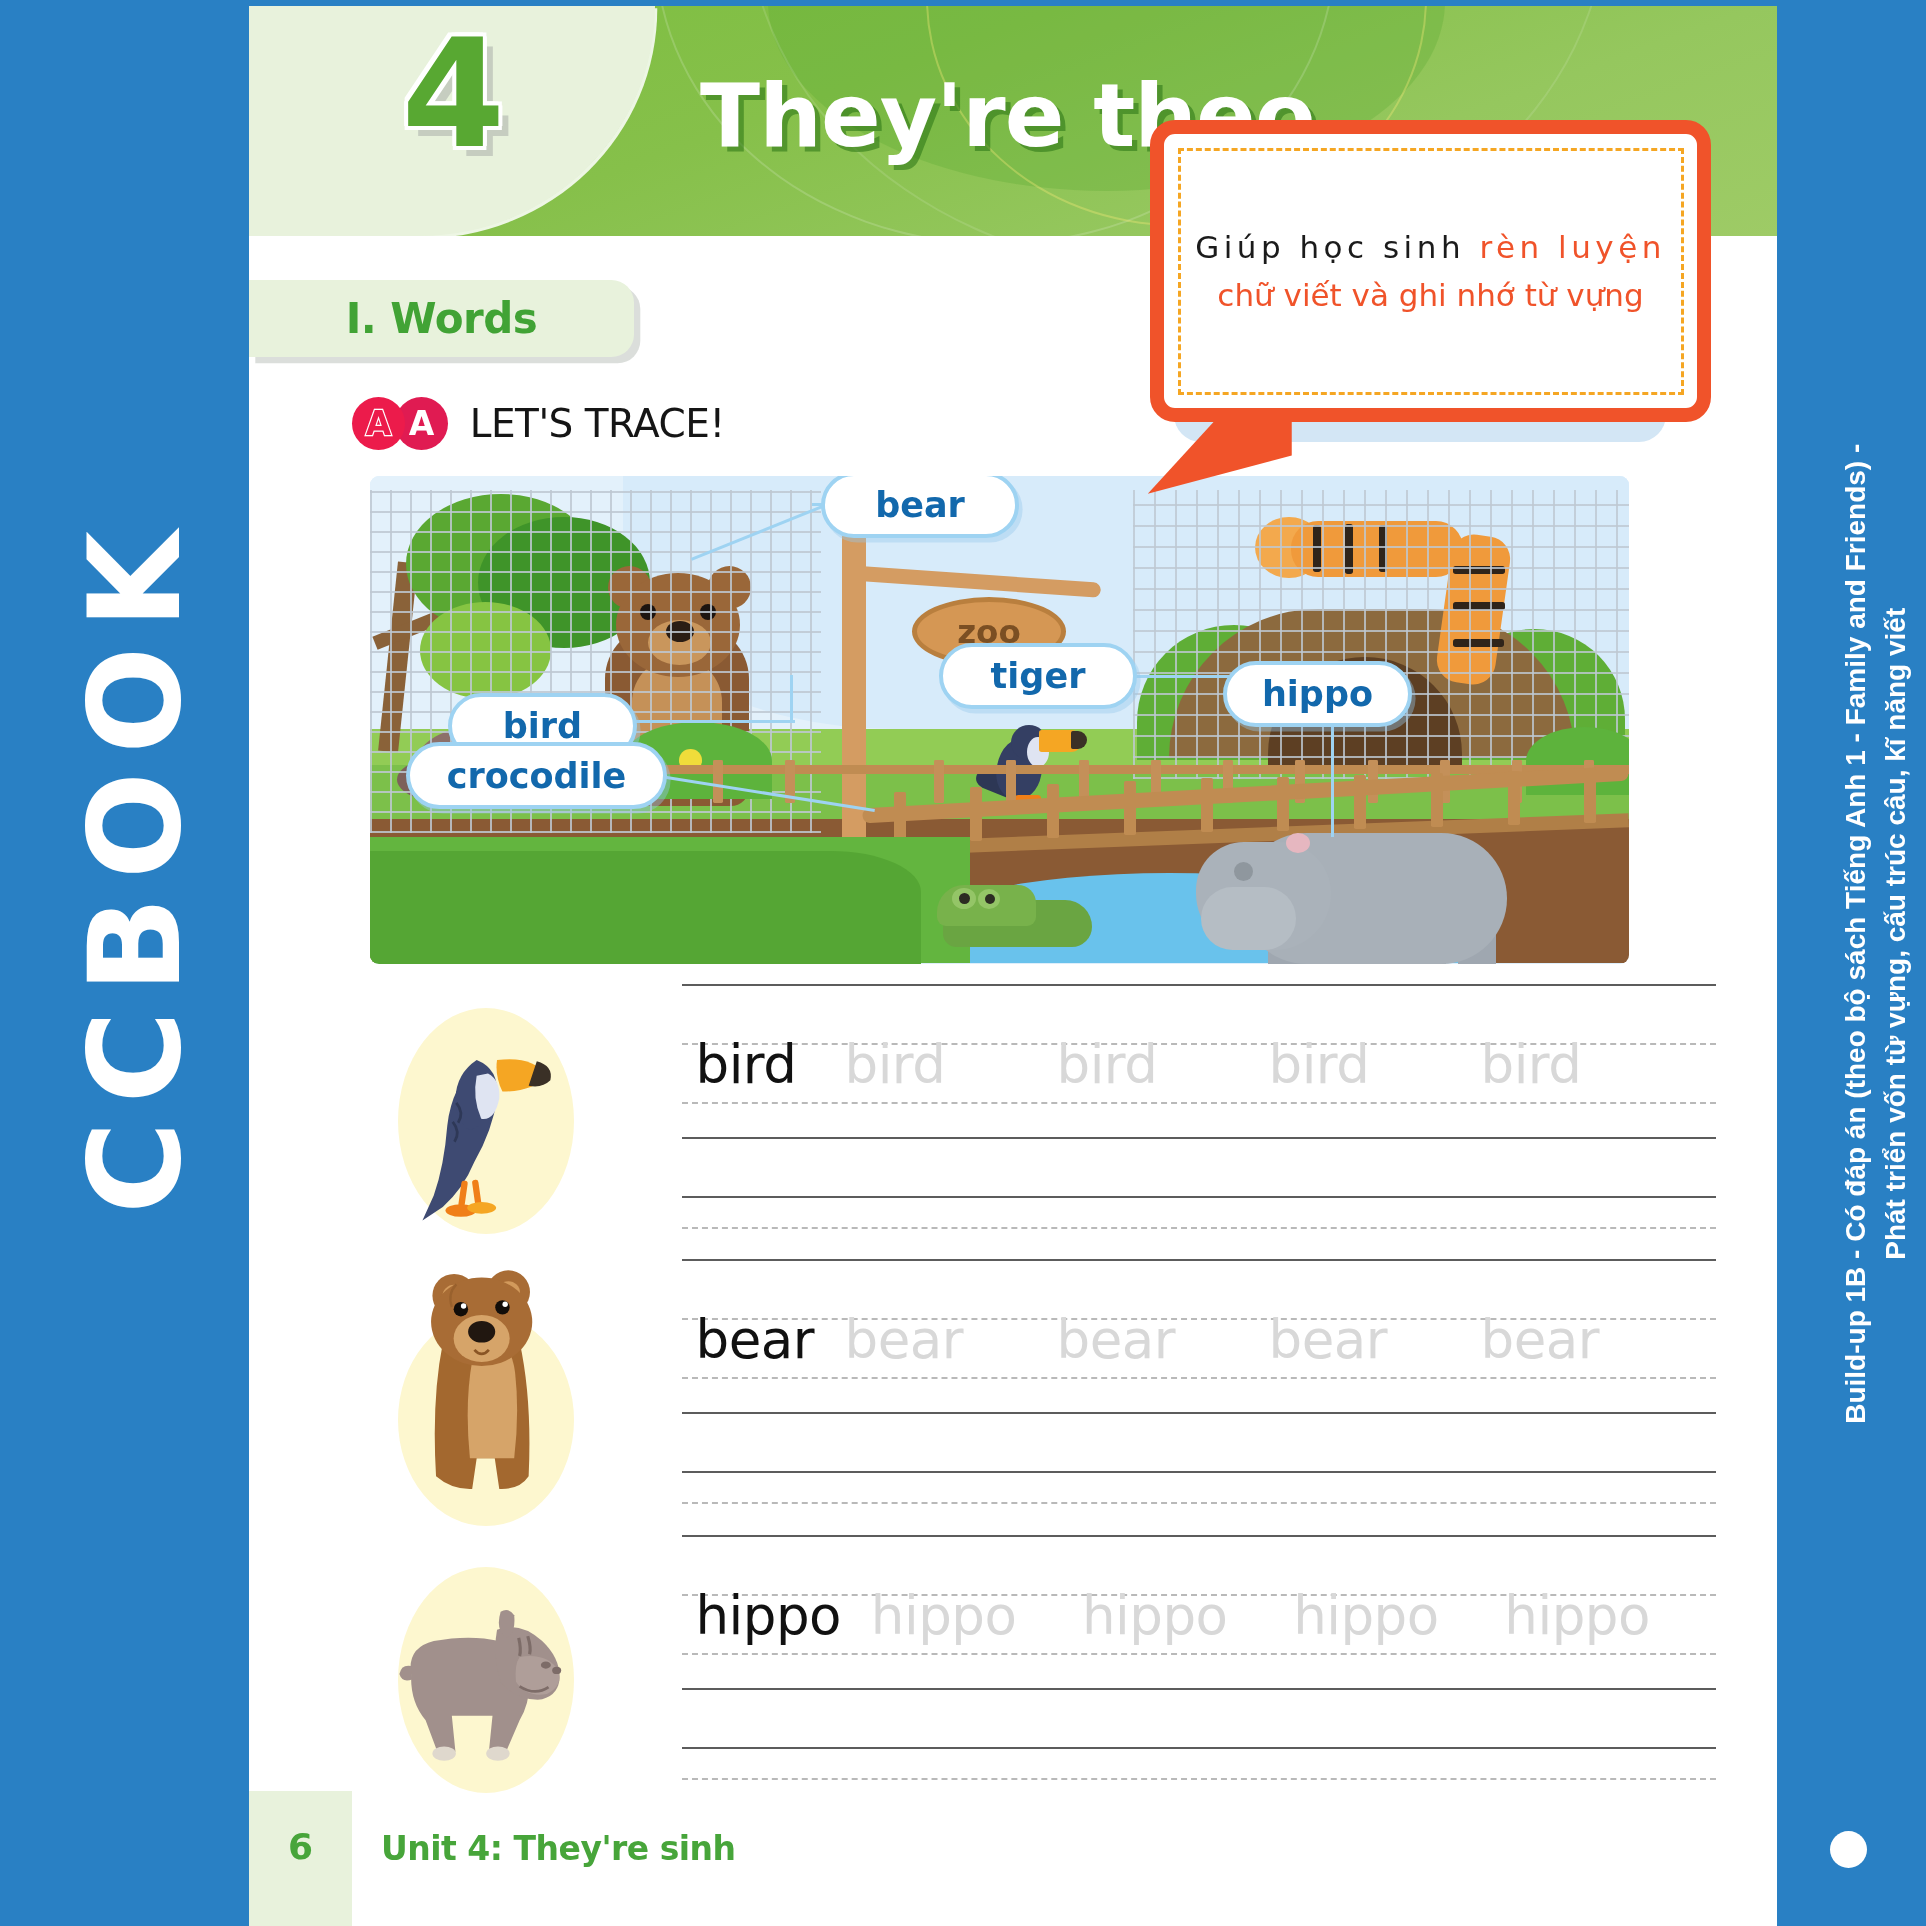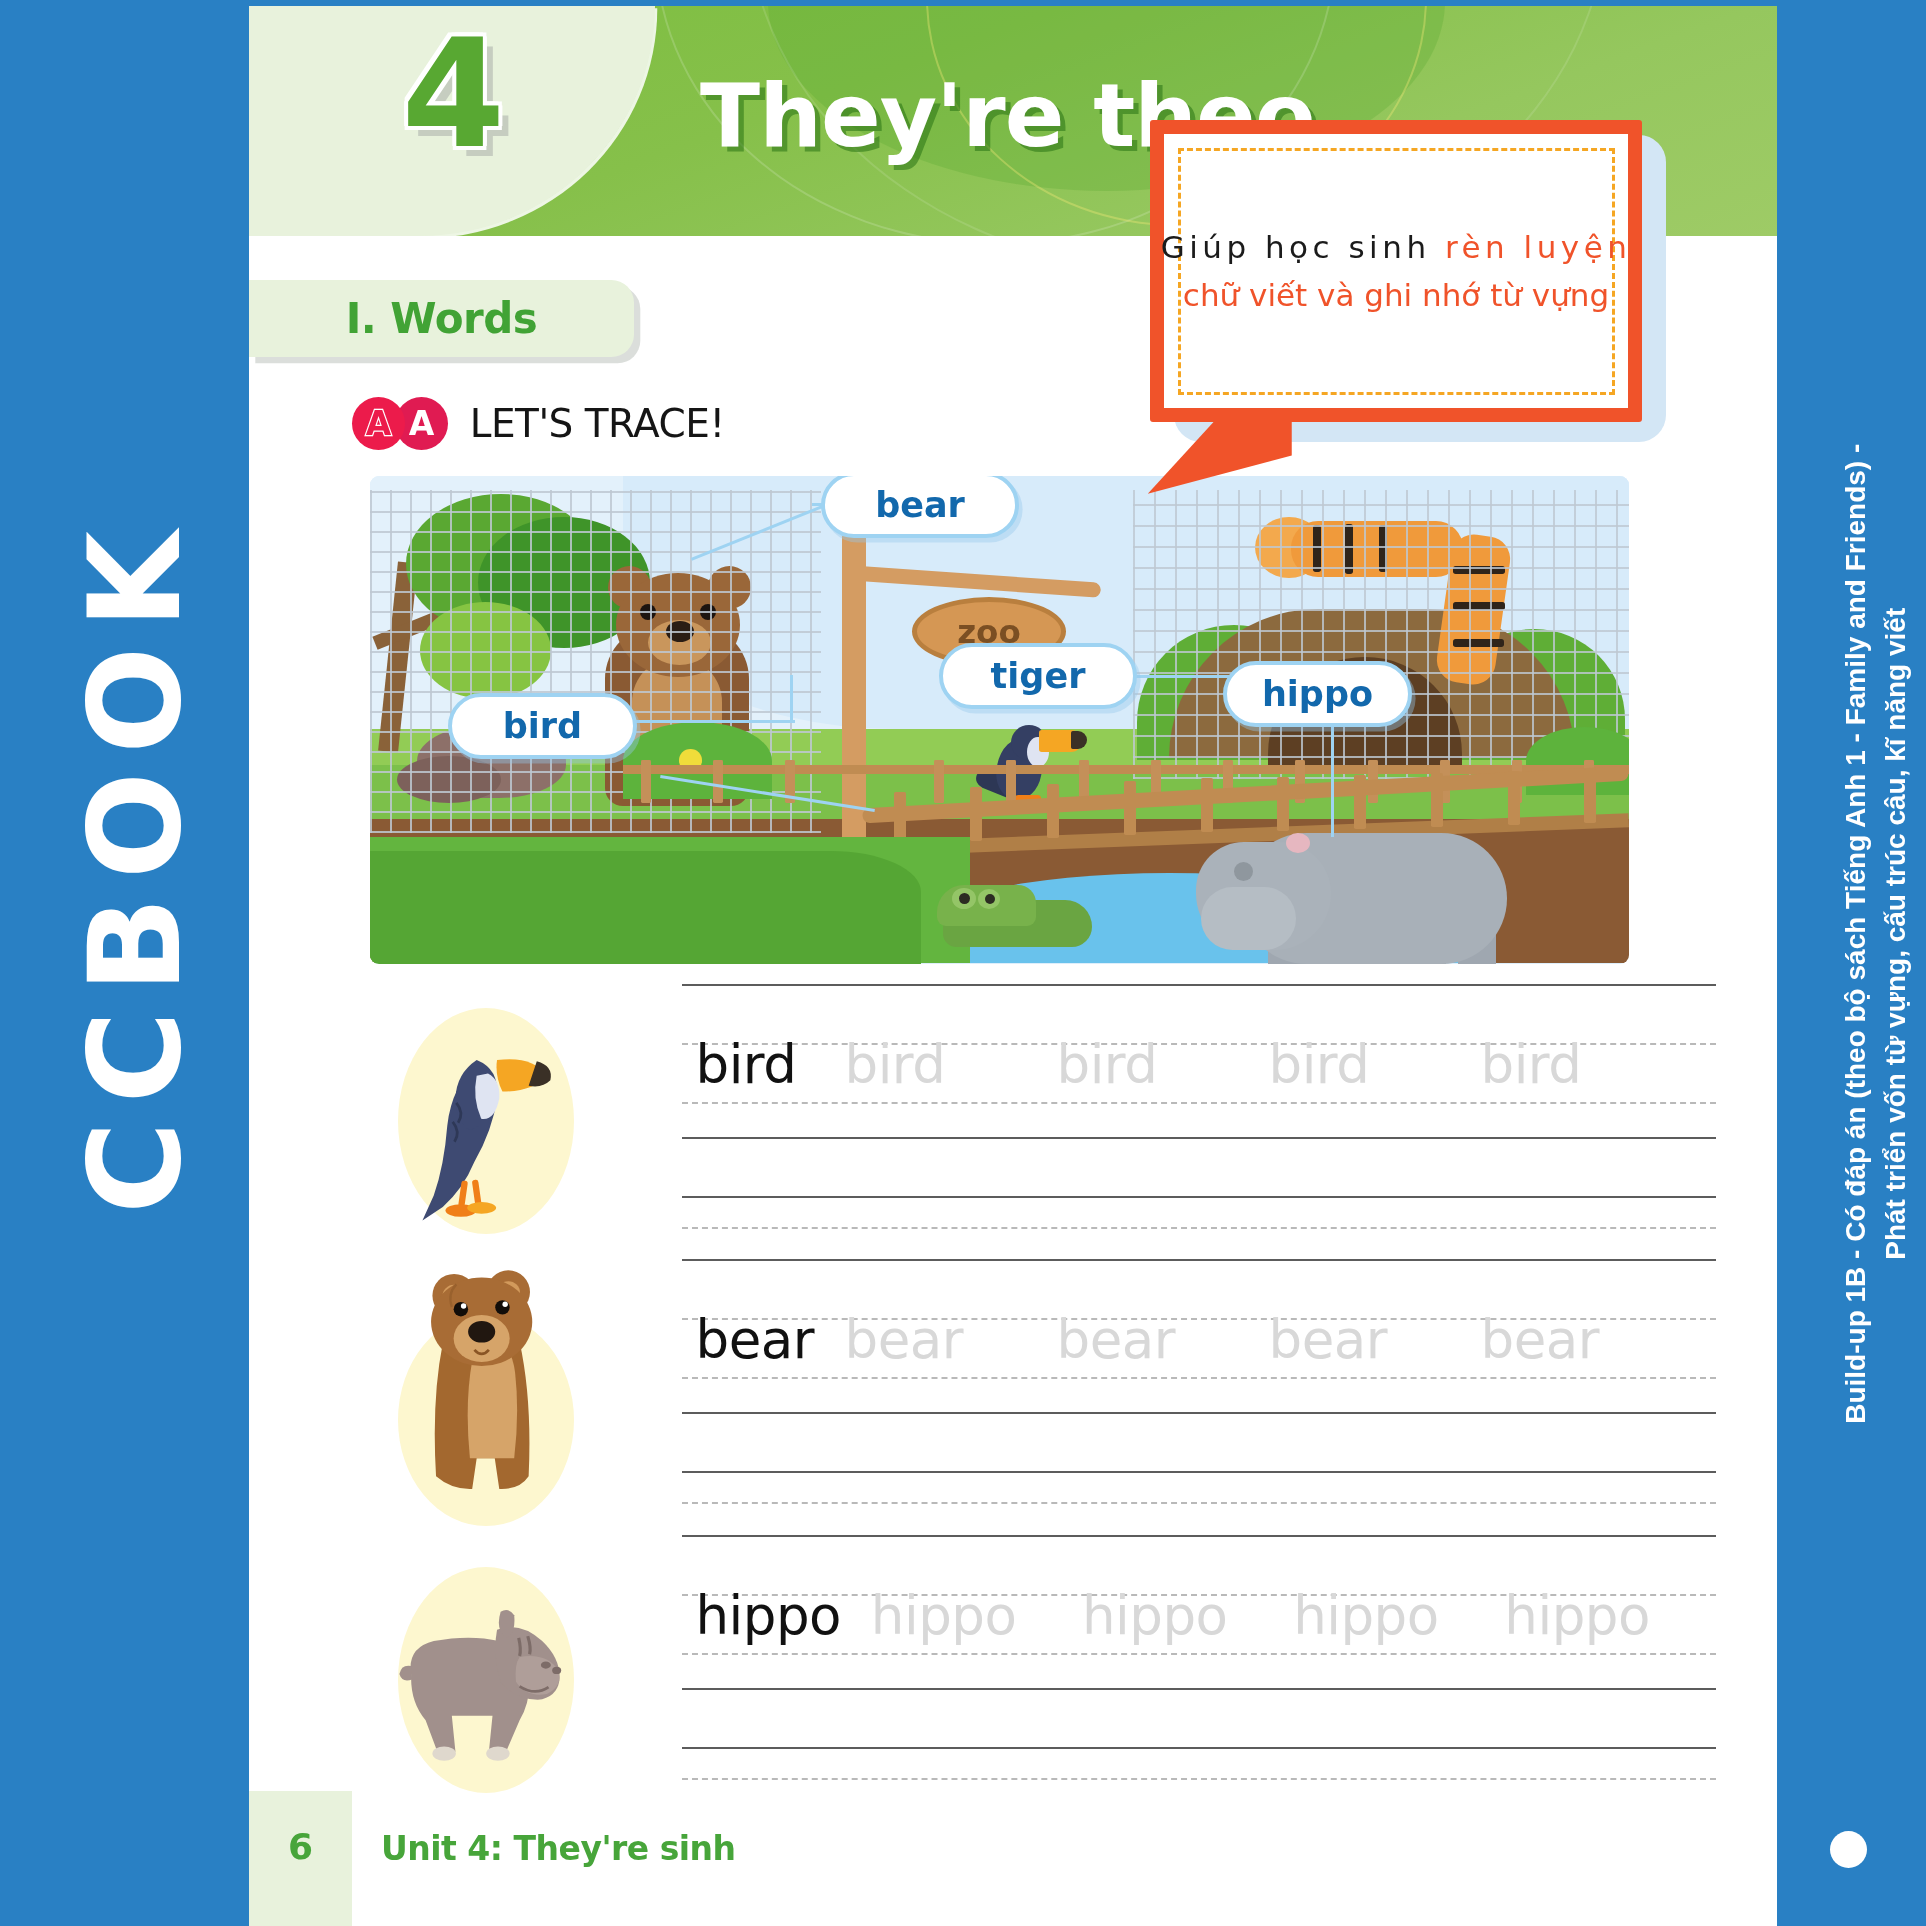--- a/index.html
+++ b/index.html
@@ -235,22 +235,22 @@
   #pill-bird{left:78px;top:217px;width:181px;height:58px;}
   #pill-croc{left:36px;top:266px;width:253px;height:59px;}
   .lead{position:absolute;background:#9ed3f2;z-index:8;}
 
   
   #bubble-shadow{
     position:absolute;left:925px;top:135px;width:492px;height:307px;
     background:#d3e6f5;border-radius:27px;z-index:11;
   }
   #bubble{
-    position:absolute;left:901px;top:120px;width:492px;height:302px;
-    background:#fff;border:14.4px solid #f0532a;border-radius:3px;z-index:13;
+    position:absolute;left:901px;top:120px;width:561px;height:302px;
+    background:#fff;border:14.4px solid #f0532a;border-radius:25px;z-index:13;
     box-sizing:border-box;
   }
   #bubble-dash{
     position:absolute;left:13.5px;top:13.5px;right:13.5px;bottom:13.5px;
     border:3.2px dashed #f5a623;
     display:flex;align-items:center;justify-content:center;
     flex-direction:column;
   }
   #bubble-tail{
     position:absolute;left:894px;top:370px;width:149px;height:126px;z-index:12;
@@ -456,20 +456,21 @@
     <div class="lead" style="left:258px;top:244px;width:167px;height:3.2px;"></div>
     <div class="lead" style="left:420px;top:199px;width:3.2px;height:47px;"></div>
     <div class="lead" style="left:758px;top:199px;width:131px;height:3.2px;"></div>
     <div class="lead" style="left:961px;top:212px;width:3.2px;height:149px;"></div>
     <div class="lead" style="left:289px;top:316px;width:217px;height:3.2px;transform:rotate(9deg);"></div>
 
     <div class="pill" id="pill-bear">bear</div>
     <div class="pill" id="pill-tiger">tiger</div>
     <div class="pill" id="pill-hippo">hippo</div>
     <div class="pill" id="pill-bird">bird</div>
+    <div class="pill" id="pill-croc">crocodile</div>
   </div>
 
   <div id="bubble-shadow"></div>
   <svg id="bubble-tail" viewBox="0 0 330 280">
     <polygon points="330,0 330,190 10,275 175,95" fill="#f0532a"></polygon>
   </svg>
   <div id="bubble">
     <div id="bubble-dash">
       <div class="b-line" id="bl1">
         <span>Giúp học sinh</span>

